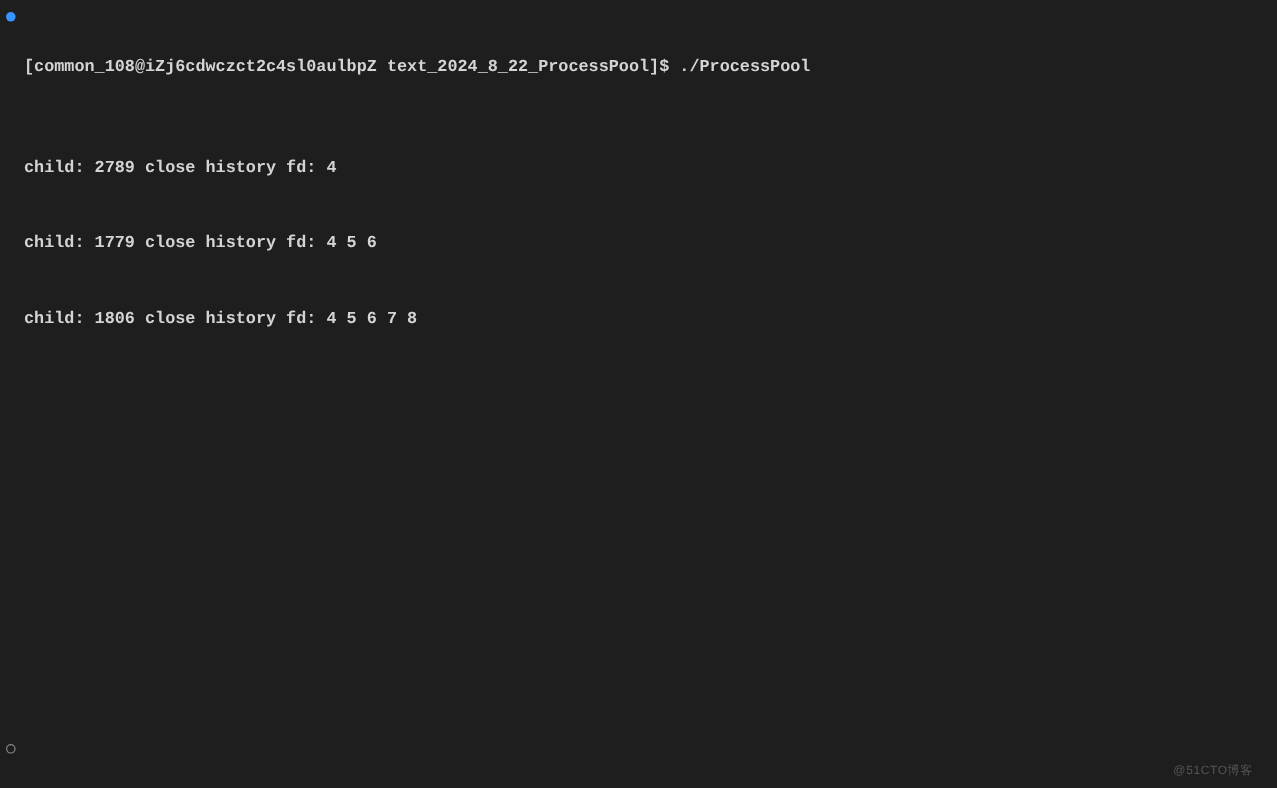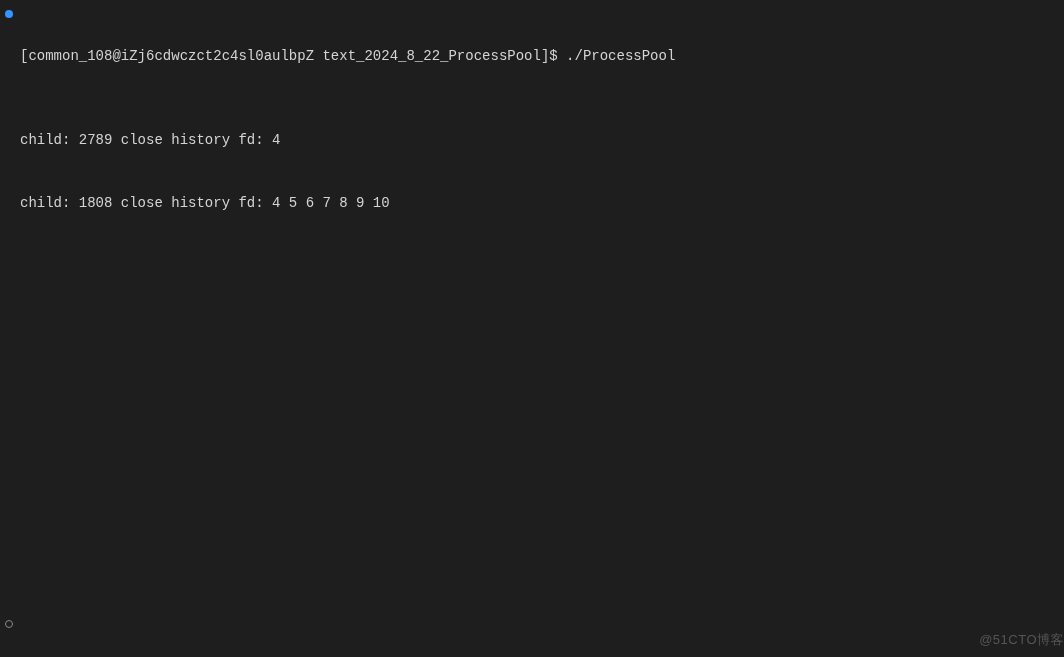--- a/index.html
+++ b/index.html
@@ -35,46 +35,47 @@
     background: transparent;
   }
   .terminal {
     position: absolute;
     left: 20px;
     top: 4px;
     right: 8px;
     line-height: 21px;
     white-space: pre;
   }
-  .line { height: 21px; }
+  .line { height: 21px; font-weight: bold; }
   .prompt-user { color: #d4d4d4; }
   .command { color: #d4d4d4; }
   .watermark {
     position: absolute;
-    right: 0;
+    right: 20px;
     bottom: 8px;
     color: #555;
     font-family: sans-serif;
-    font-size: 13px;
+    font-size: 10px;
     letter-spacing: 0.5px;
   }
 </style>
 </head>
 <body>
 
 <div class="gutter">
   <div class="dot filled" style="top:10px"></div>
   <div class="dot outline" style="top:620px"></div>
 </div>
 
 <div class="terminal">
   <div class="line"><span class="prompt-user">[common_108@iZj6cdwczct2c4sl0aulbpZ text_2024_8_22_ProcessPool]$ </span><span class="command">./ProcessPool</span></div>
 
   <div class="line">child: 2789 close history fd: 4 </div>
-  <div class="line">child: 1808 close history fd: 4 5 6 7 8 9 10 </div>
+  <div class="line">child: 1779 close history fd: 4 5 6 </div>
+  <div class="line">child: 1806 close history fd: 4 5 6 7 8 </div>
   
 
   
   
   
   
   
 
   
 

